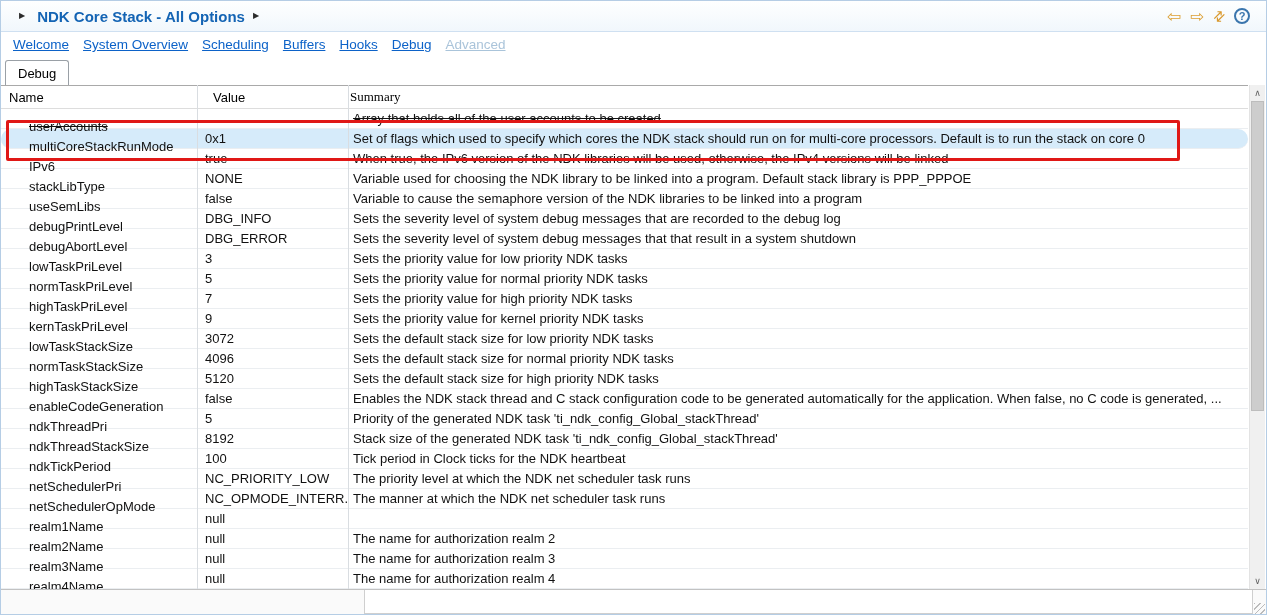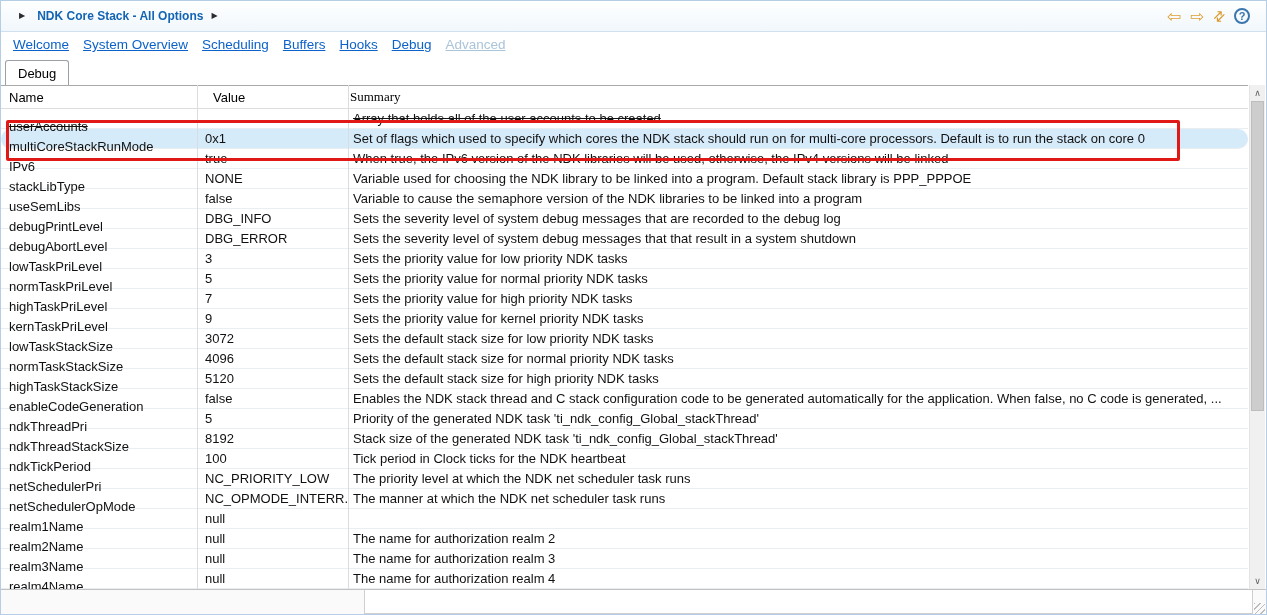--- a/index.html
+++ b/index.html
@@ -7,21 +7,21 @@
   .app { position:relative; width:1267px; height:615px; background:#fff;
          border:1px solid #b5cde5; overflow:hidden; }
 
   
   .header { position:absolute; top:0; left:0; right:0; height:31px;
             background:linear-gradient(#feffff,#f1f7fc);
             border-bottom:1px solid #cfe0f1; display:flex; align-items:center; }
   .caret { color:#2b2b2b; font-size:8px; line-height:1; }
   .caret.first { margin-left:18px; }
   .caret.after { margin-left:8px; }
-  .page-title { color:#1464b4; font-weight:bold; font-size:12px; margin-left:12px; white-space:nowrap; }
+  .page-title { color:#1464b4; font-weight:bold; font-size:15px; margin-left:12px; white-space:nowrap; }
   .toolbar { margin-left:auto; margin-right:16px; display:flex; align-items:center; gap:9px; }
   .tb-arrow { color:#dc9f33; font-size:17px; line-height:1; cursor:pointer; }
   .tb-sync  { color:#d9992e; font-size:14px; line-height:1; display:inline-block;
               transform:rotate(-45deg); cursor:pointer; }
   .tb-help { width:16px; height:16px; border:2px solid #3a75ad; border-radius:50%;
              color:#3a75ad; font-size:11px; font-weight:bold; display:flex;
              align-items:center; justify-content:center; cursor:pointer; }
 
   
   .nav { position:absolute; top:31px; left:0; right:0; height:25px; background:#fff;
@@ -42,21 +42,21 @@
   .thead .hcell { font-size:13px; color:#000; display:flex; align-items:center; cursor:pointer; }
   .h-name { width:196px; padding-left:8px; }
   .h-value { width:151px; padding-left:16px; }
   .h-summary { flex:1; padding-left:2px;font-family:Liberation Serif, serif; }
 
   .tbody { position:absolute; top:108px; left:0; width:1247px; }
   .trow { display:flex; height:20px; border-bottom:1px solid #ebeef1; background:#fff; align-items:center; }
   .trow.selected { background:#d6ebfa;border-radius:10px; }
   .trow.struck .cell { text-decoration:line-through; }
   .cell { font-size:13px; color:#111; white-space:nowrap; overflow:hidden; }
-  .c-name { width:196px; padding-left:8px;margin-top:15px; }
+  .c-name { width:196px; padding-left:28px;margin-top:15px; }
   .c-value { width:151px; padding-left:8px; }
   .c-summary { flex:1; padding-left:5px; }
 
   .col-divider { position:absolute; top:84px; height:504px; width:1px; background:#d9dde1; z-index:2; }
   .cd1 { left:196px; } .cd2 { left:347px; }
 
   
   .redbox { position:absolute; left:5px; top:119px; width:1174px; height:41px;
             border:3px solid #e01816; border-radius:2px; z-index:5; pointer-events:none; }
 

